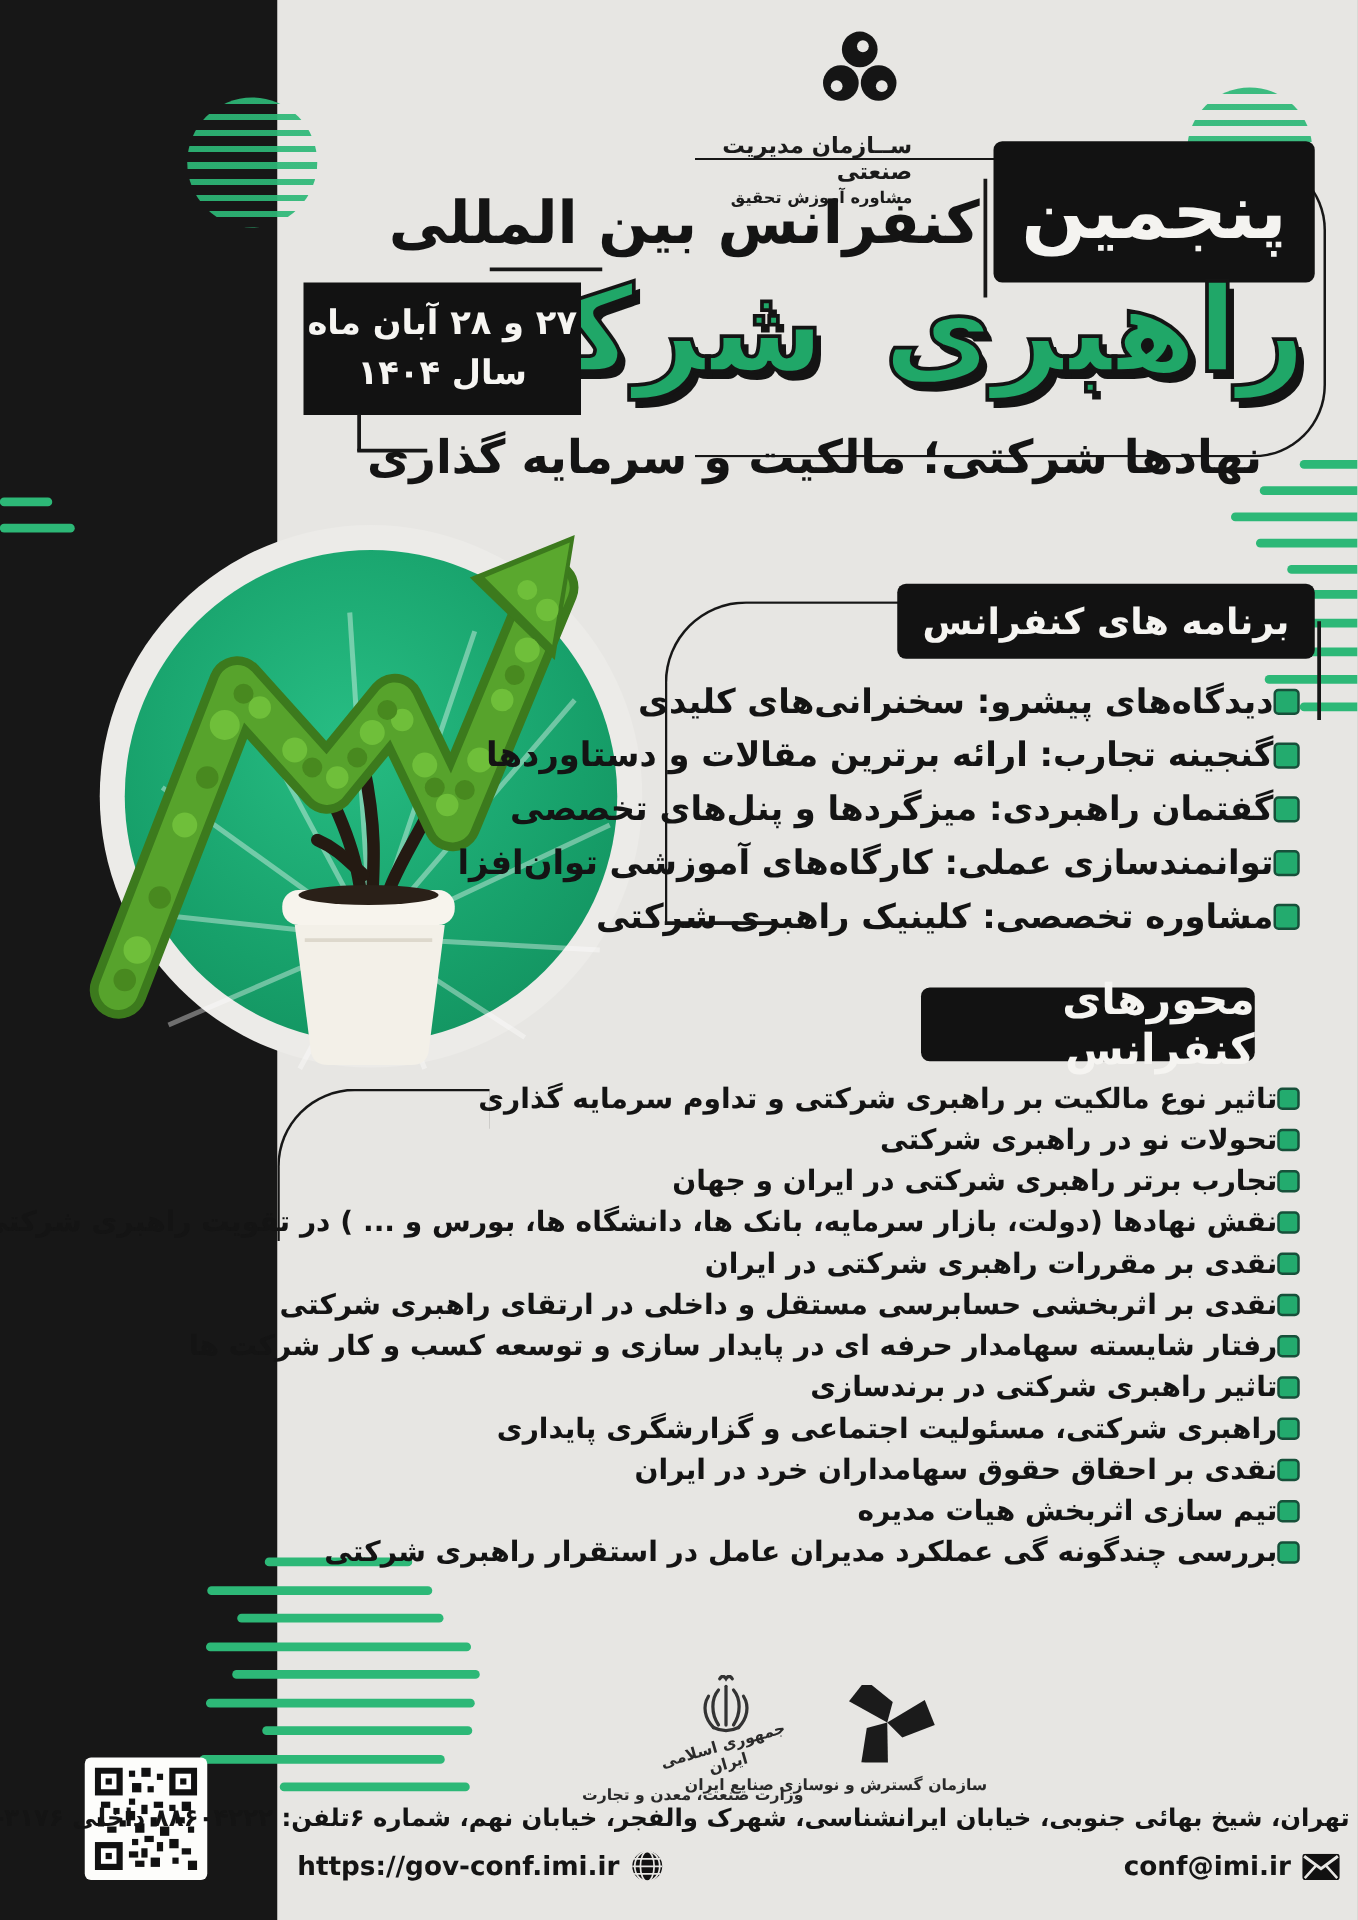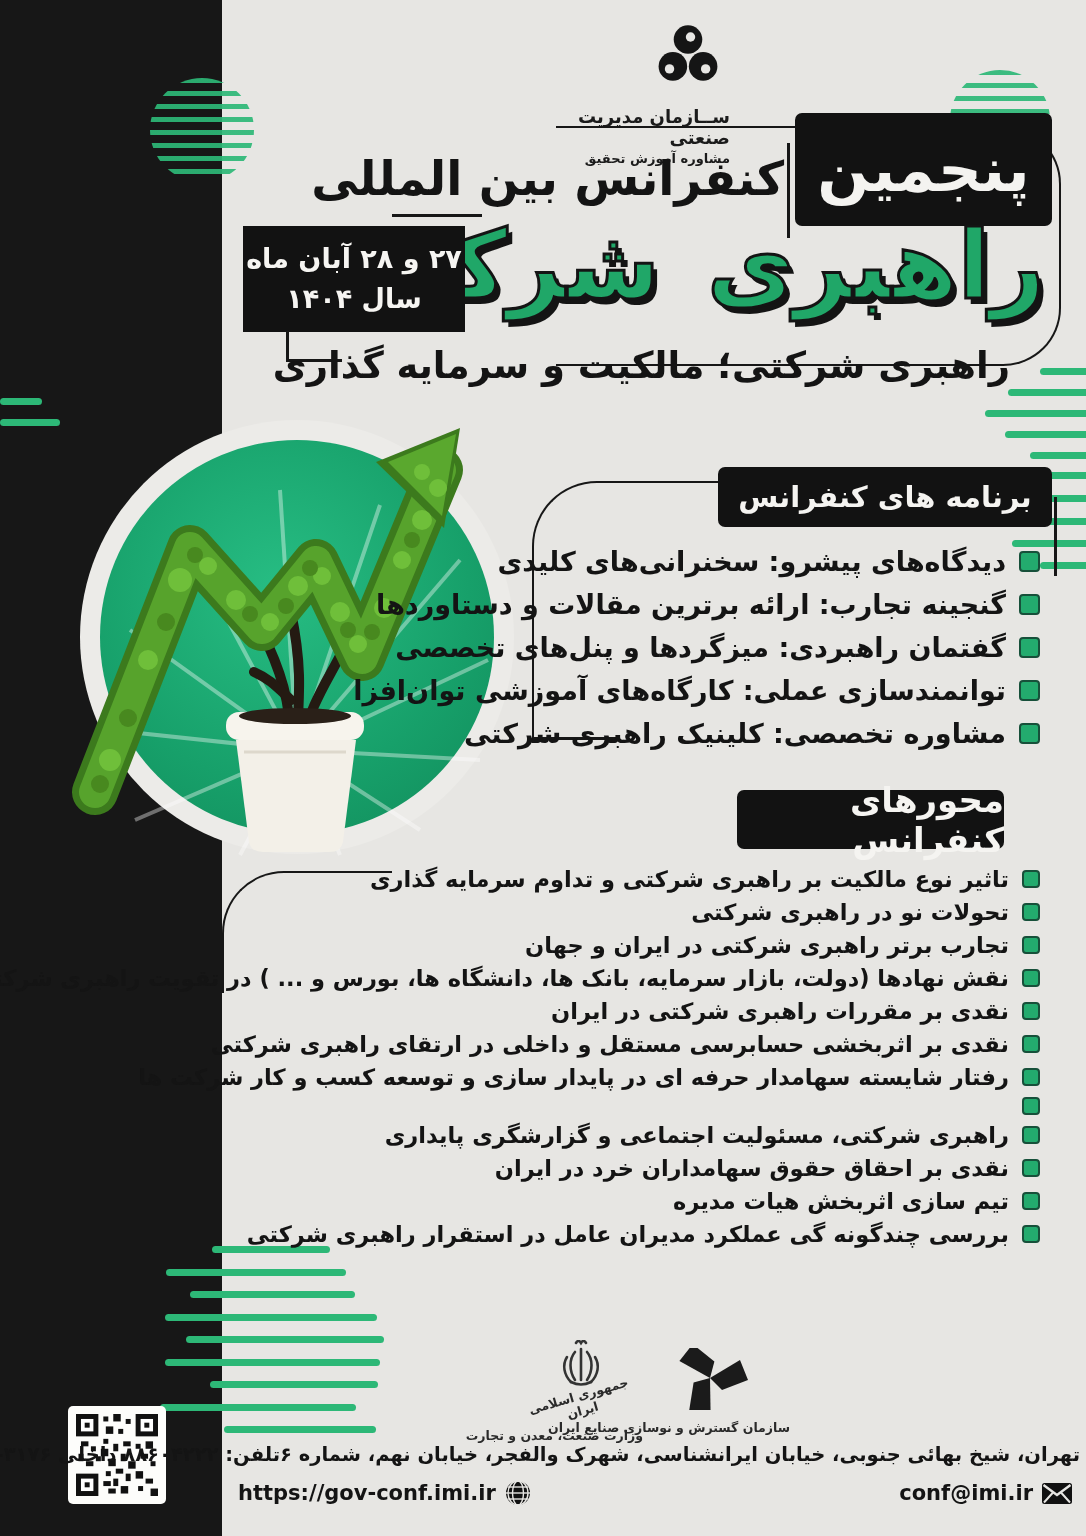--- a/index.html
+++ b/index.html
@@ -41,21 +41,21 @@
   .topics-header { left:737px; top:790px; width:267px; height:59px; font-size:34px; }
   .prog-outline { position:absolute; left:532px; top:481px; width:250px; height:258px;
       border-top:2.5px solid #171717; border-left:2.5px solid #171717; border-radius:65px 0 0 0; }
   .prog-outline-b { position:absolute; left:532px; top:737px; width:88px; height:2.5px; background:#171717; }
   .prog-conn { position:absolute; left:1054px; top:497px; width:2.5px; height:79px; background:#171717; }
   .topics-outline { position:absolute; left:222px; top:871px; width:170px; height:122px;
       border-top:2.5px solid #171717; border-left:2.5px solid #171717; border-radius:62px 0 0 0; }
   .list { position:absolute; display:flex; flex-direction:column; }
   .prog-list { right:46px; top:546px; gap:12px; }
   .topics-list { right:46px; top:866px; gap:7px; }
-  .row { display:flex; align-items:center; gap:13px; white-space:nowrap; color:#141414; font-weight:700; }
+  .row { display:flex; align-items:center; white-space:nowrap; color:#141414; font-weight:700; }
   .prog-list .row { font-size:27px; }
   .topics-list .row { font-size:22.5px; }
   .bullet { flex:0 0 auto; background:#23ab6e; border:2.5px solid #17503a; border-radius:4px; }
   .prog-list .bullet { width:21px; height:21px; }
   .topics-list .bullet { width:18px; height:18px; }
   
   .ministry { position:absolute; left:518px; top:1340px; width:125px; text-align:center; color:#2a2a2a; }
   .ministry .script { font-size:12.5px; font-weight:700; transform:rotate(-16deg); margin-top:-4px; }
   .ministry .name { font-size:12.5px; font-weight:800; margin-top:10px; white-space:nowrap; }
   .idro { position:absolute; left:630px; top:1348px; width:160px; text-align:center; color:#2a2a2a; }
@@ -129,21 +129,21 @@
   <div class="title-line2">راهبری شرکتی</div>
 
   <div class="date-box">
     <span>۲۷ و ۲۸ آبان ماه</span>
     <span>سال ۱۴۰۴</span>
   </div>
   <div class="dc" style="left:392px; top:214px; width:90px; height:2.5px;"></div>
   <div class="dc" style="left:286px; top:331px; width:2.5px; height:30px;"></div>
   <div class="dc" style="left:286px; top:359px; width:56px; height:2.5px;"></div>
 
-  <div class="subtitle">راهبری شرکتی؛ مالکیت و سرمایه گذاری</div>
+  <div class="subtitle">نهادها شرکتی؛ مالکیت و سرمایه گذاری</div>
 
   <svg class="plant-svg" viewBox="0 0 500 500">
     <defs>
       <radialGradient id="ggrad" cx="45%" cy="38%" r="75%">
         <stop offset="0%" stop-color="#27bd83"></stop>
           <stop offset="65%" stop-color="#17a06a"></stop>
           <stop offset="100%" stop-color="#128f5d"></stop>
       </radialGradient>
     </defs>
     <circle cx="257" cy="237" r="217" fill="#ecebe8"></circle>
@@ -281,20 +281,21 @@
         <span>نقدی بر اثربخشی حسابرسی مستقل و داخلی در ارتقای راهبری شرکتی</span>
       </div>
 
       <div class="row">
         <span class="bullet"></span>
         <span>رفتار شایسته سهامدار حرفه ای در پایدار سازی و توسعه کسب و کار شرکت ها</span>
       </div>
 
       <div class="row">
         <span class="bullet"></span>
+        <span>تاثیر راهبری شرکتی در برندسازی</span>
       </div>
 
       <div class="row">
         <span class="bullet"></span>
         <span>راهبری شرکتی، مسئولیت اجتماعی و گزارشگری پایداری</span>
       </div>
 
       <div class="row">
         <span class="bullet"></span>
         <span>نقدی بر احقاق حقوق سهامداران خرد در ایران</span>

